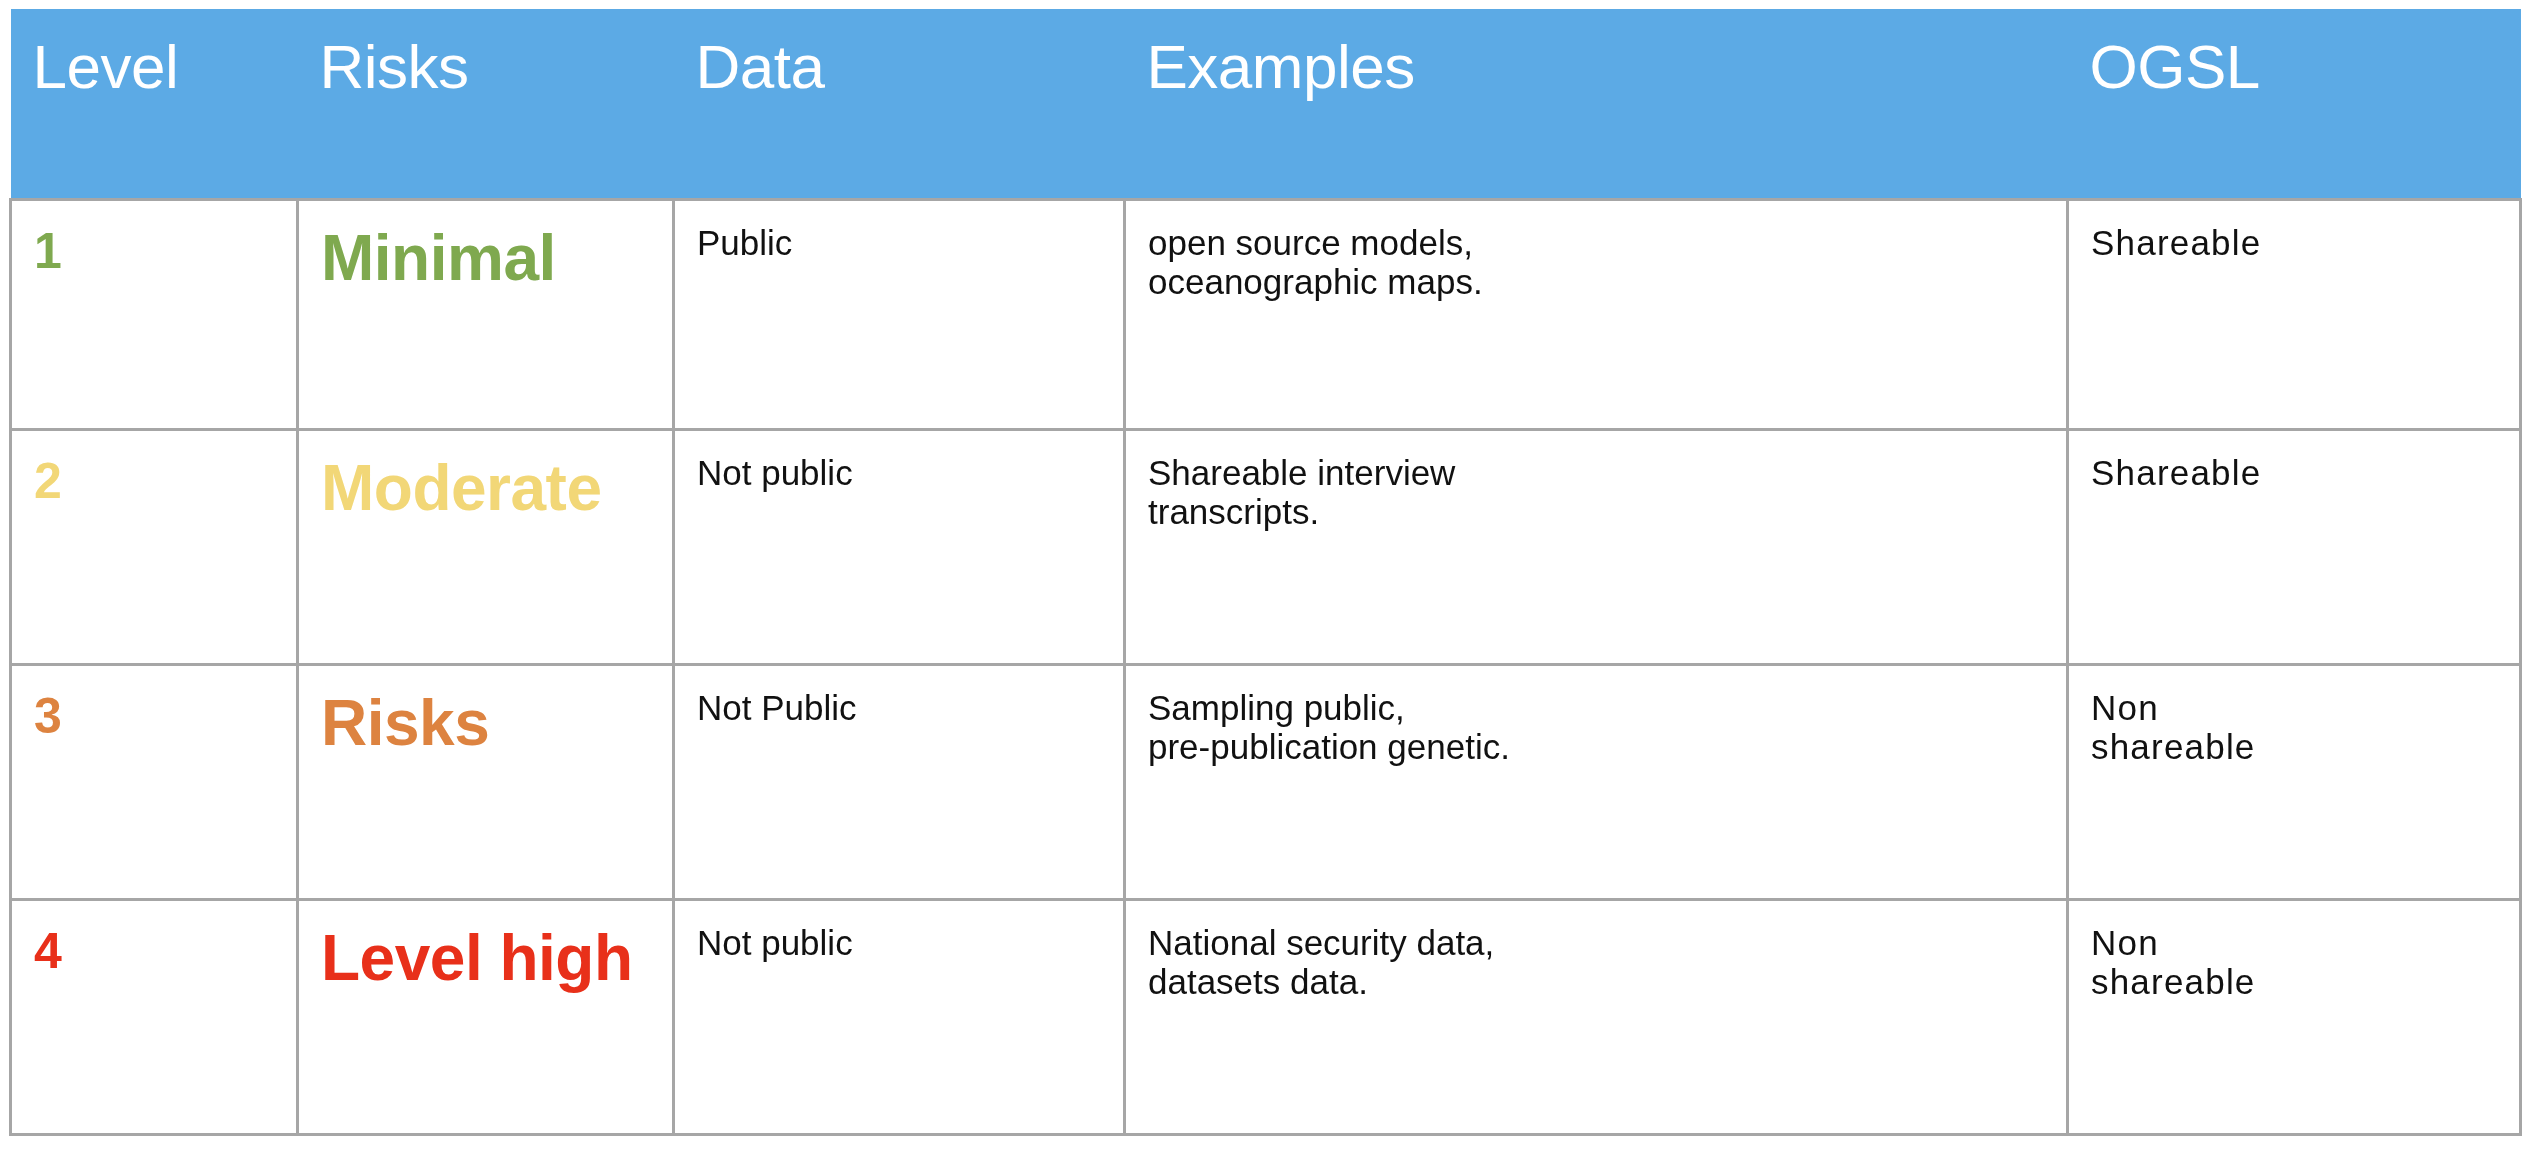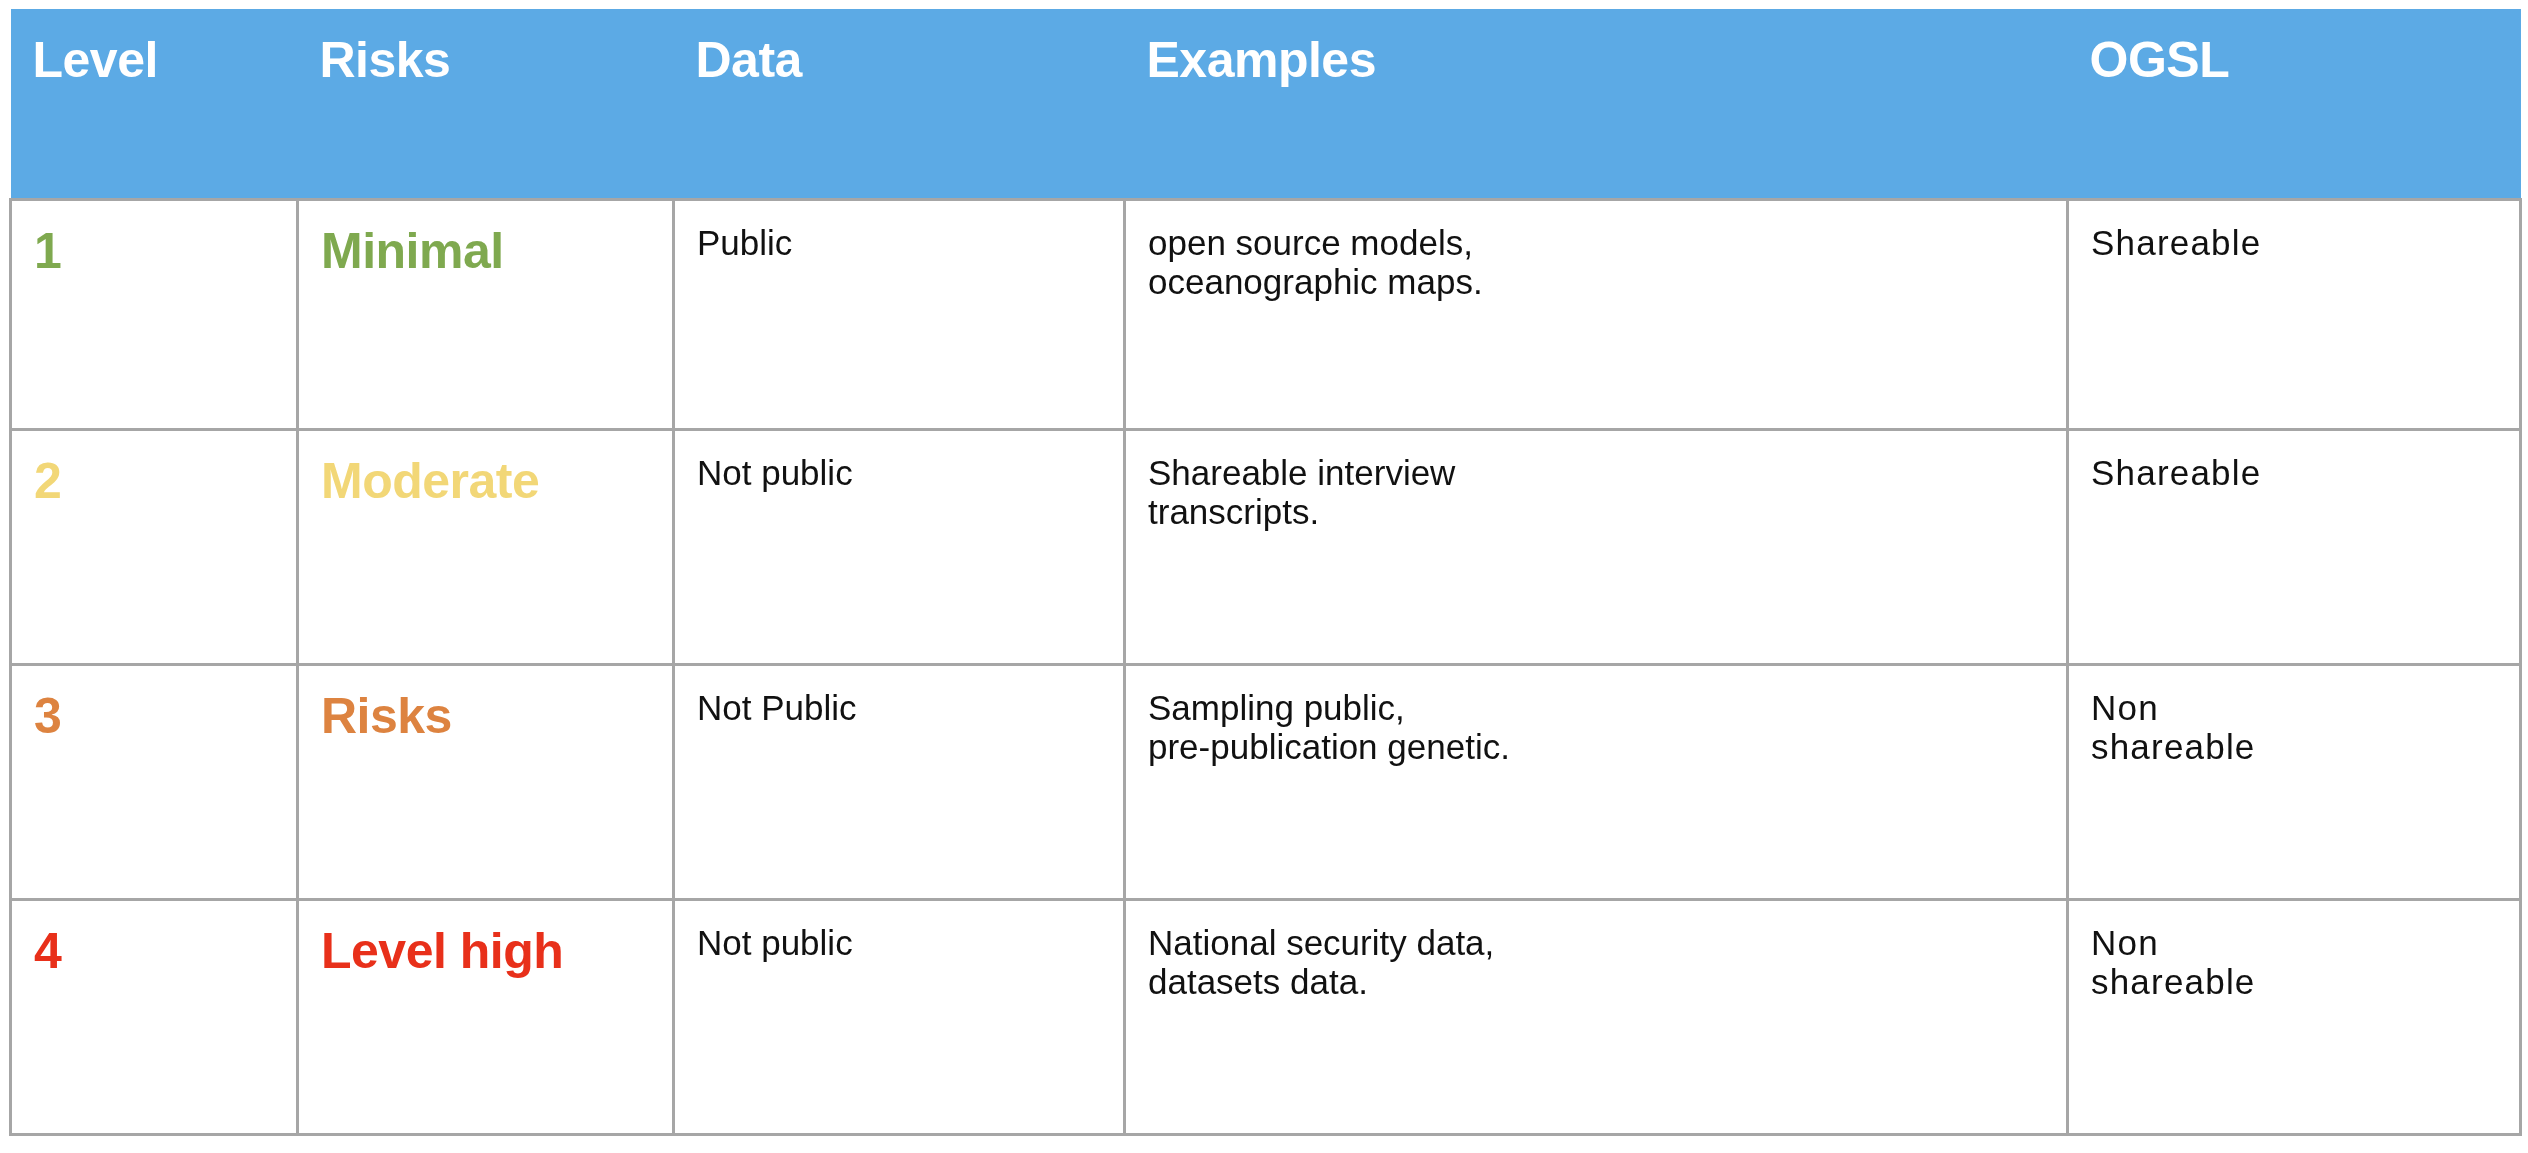--- a/index.html
+++ b/index.html
@@ -35,22 +35,22 @@
   col.c-data     { width: 451px; }
   col.c-examples { width: 943px; }
   col.c-ogsl     { width: 453px; }
 
   thead th {
     background: #5CAAE5;
     color: #ffffff;
     text-align: left;
     vertical-align: top;
     padding: 22px 0 0 22px;
-    font-size: 50px;
-    font-weight: bold;
+    font-size: 62px;
+    font-weight: normal;
     letter-spacing: -0.5px;
     height: 190px;
     box-sizing: border-box;
     border: none;
   }
 
   tbody td {
     border: 3px solid #A6A6A6;
     vertical-align: top;
     padding: 22px 18px 0 22px;
@@ -65,21 +65,21 @@
   tbody tr.r2 td { height: 235px; }
   tbody tr.r3 td { height: 235px; }
   tbody tr.r4 td { height: 235px; }
 
   td.level-cell {
     font-weight: bold;
     font-size: 50px;
   }
   td.risk-cell {
     font-weight: bold;
-    font-size: 50px;
+    font-size: 64px;
     letter-spacing: -0.5px;
   }
   td.ogsl-cell {
     letter-spacing: 1.2px;
   }
 
   .lvl-1, .risk-1 { color: #7FA94F; }
   .lvl-2, .risk-2 { color: #F2D777; }
   .lvl-3, .risk-3 { color: #DD8340; }
   .lvl-4, .risk-4 { color: #E8301A; }

